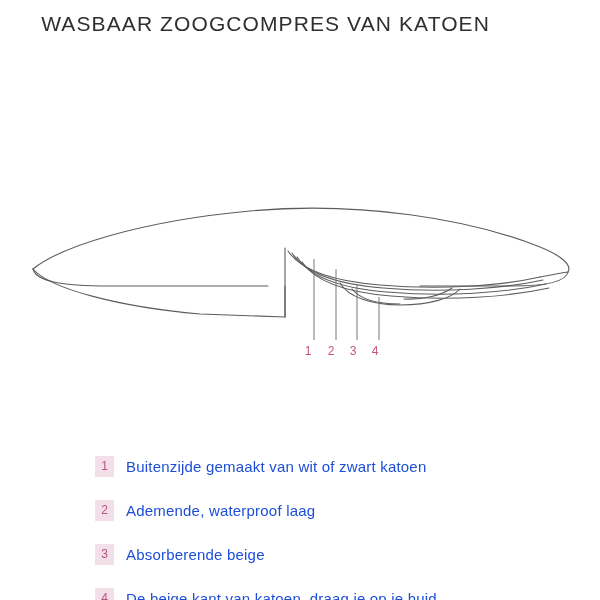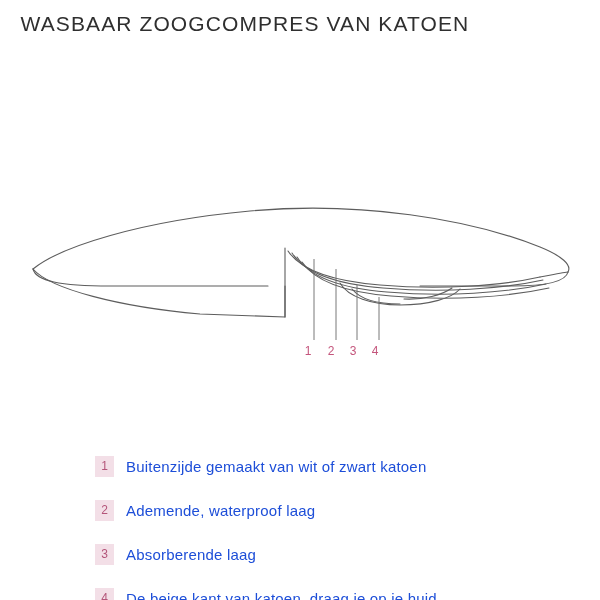--- a/index.html
+++ b/index.html
@@ -18,21 +18,21 @@
   .page {
     position: relative;
     width: 600px;
     height: 600px;
   }
   .title {
     position: absolute;
     top: 12px;
     left: 0;
     width: 490px;
-    text-align: center;
+    text-align: right;
     font-size: 21px;
     letter-spacing: 1.1px;
     font-weight: 400;
     color: #2f2f2f;
     font-family: "Liberation Sans", sans-serif;
   }
   .diagram {
     position: absolute;
     top: 185px;
     left: 0;
@@ -135,21 +135,21 @@
     <div class="legend-row">
       <div class="legend-badge">1</div>
       <div class="legend-text">Buitenzijde gemaakt van wit of zwart katoen</div>
     </div>
     <div class="legend-row">
       <div class="legend-badge">2</div>
       <div class="legend-text">Ademende, waterproof laag</div>
     </div>
     <div class="legend-row">
       <div class="legend-badge">3</div>
-      <div class="legend-text">Absorberende laag</div>
+      <div class="legend-text">Absorberende beige</div>
     </div>
     <div class="legend-row">
       <div class="legend-badge">4</div>
       <div class="legend-text">De beige kant van katoen, draag je op je huid</div>
     </div>
   </div>
 
 </div>
 
 </body></html>

